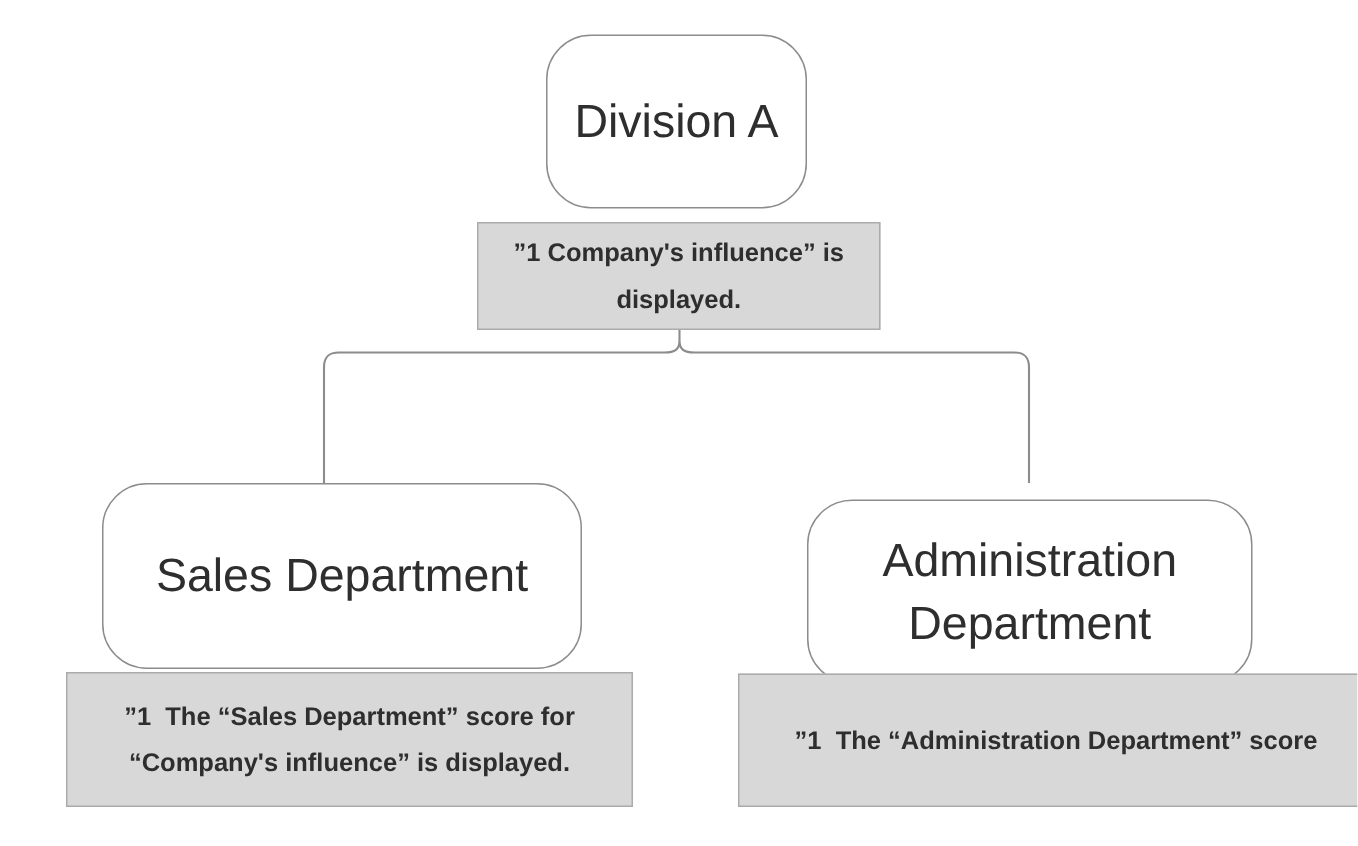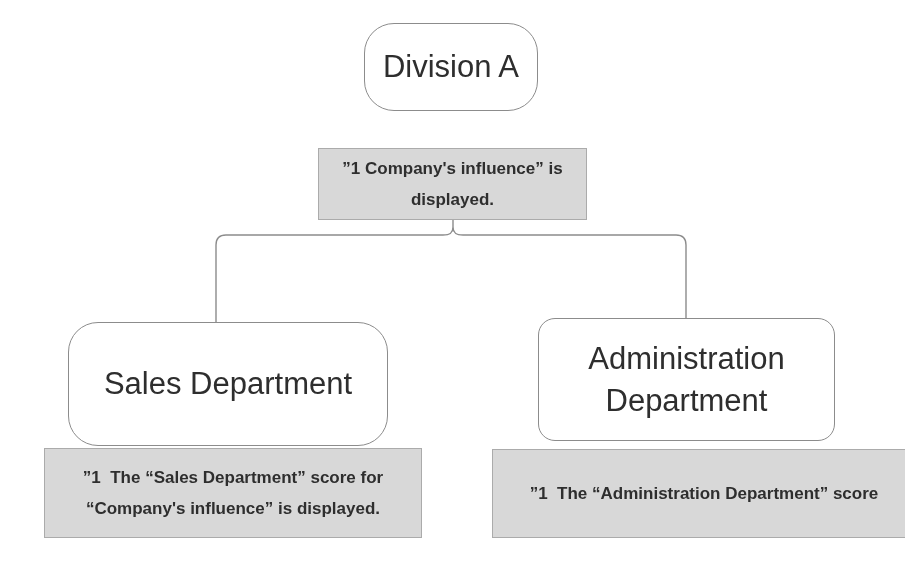--- a/index.html
+++ b/index.html
@@ -39,23 +39,23 @@
     border-radius: 30px;
     display: flex;
     align-items: center;
     justify-content: center;
     text-align: center;
     color: var(--text);
     font-size: 31px;
     font-weight: 500;
     line-height: 42px;
   }
-  .node-root  { left: 364px; top: 23px;  width: 174px; height: 88px; }
+  .node-root  { left: 364px; top: 23px;  width: 174px; height: 116px; }
   .node-left  { left: 68px;  top: 322px; width: 320px; height: 124px; }
-  .node-right { left: 538px; top: 318px; width: 297px; height: 123px; border-radius: 17px; }
+  .node-right { left: 538px; top: 333px; width: 297px; height: 123px; }
   .note {
     position: absolute;
     background: var(--note-fill);
     border: 1px solid var(--note-border);
     display: flex;
     flex-direction: column;
     align-items: center;
     justify-content: center;
     text-align: center;
     color: var(--text);

